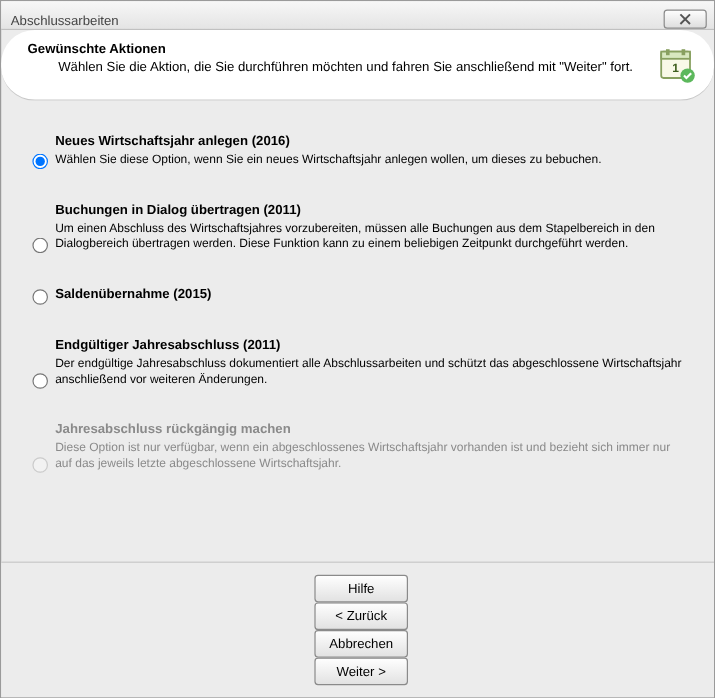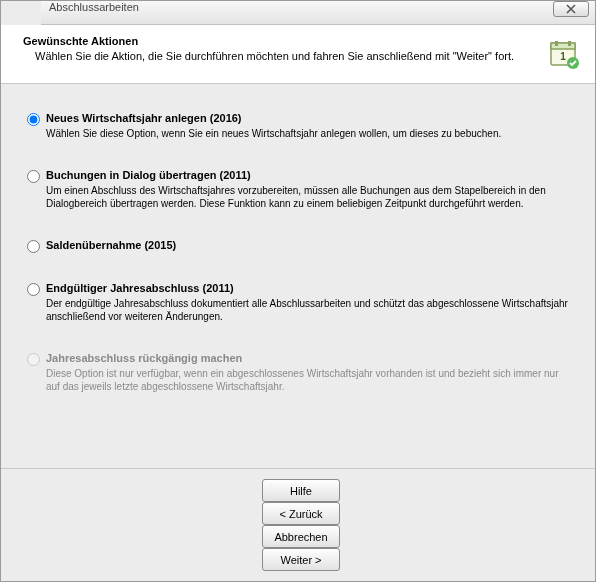--- a/index.html
+++ b/index.html
@@ -18,24 +18,23 @@
     background: #ececec;
     border: 1px solid #9a9a9a;
     display: flex;
     flex-direction: column;
   }
   .titlebar {
     height: 24px;
     background: linear-gradient(to bottom, #f7f7f7, #e4e4e4);
     border-bottom: 1px solid #c0c0c0;
     display: flex;
-    align-items: flex-start;
+    align-items: flex-end;
     padding: 0 4px 0 8px;
     color: #444;
-    margin-left: 40px;
   }
   .titlebar-title { flex: 1; }
   .close-btn {
     width: 36px;
     height: 16px;
     border: 1px solid #8a8a8a;
     border-radius: 3px;
     background: linear-gradient(to bottom, #fdfdfd, #dedede);
     display: flex;
     align-items: center;
@@ -44,37 +43,38 @@
     color: #555;
     cursor: pointer;
     margin-right: 2px;
   }
   .header {
     background: #ffffff;
     border-bottom: 1px solid #c8c8c8;
     padding: 10px 14px 12px 22px;
     display: flex;
     align-items: flex-start;
+    border-radius: 28px;
   }
   .header-text { flex: 1; }
   .header-title { font-weight: bold; font-size: 11px; margin-bottom: 3px; }
-  .header-sub { font-size: 11px; padding-left: 12px; color: #000; }
+  .header-sub { font-size: 11px; padding-left: 12px; color: #000; text-align: center; }
   .header-icon {
     width: 32px; height: 32px;
     margin-left: 8px; margin-top: 4px;
   }
   .content {
     flex: 1;
     padding: 28px 26px 10px 26px;
     overflow: auto;
   }
   .opt {
     margin-bottom: 28px;
     display: flex;
-    align-items: flex-start;
+    align-items: flex-end;
   }
   .opt-radio {
     margin: 1px 6px 0 0;
     flex-shrink: 0;
   }
   .opt-body { flex: 1; }
   .opt-title { font-weight: bold; font-size: 11px; margin-bottom: 3px; }
   .opt-desc { font-size: 10px; line-height: 1.35; color: #000; }
   .opt.disabled .opt-title,
   .opt.disabled .opt-desc { color: #8a8a8a; }

